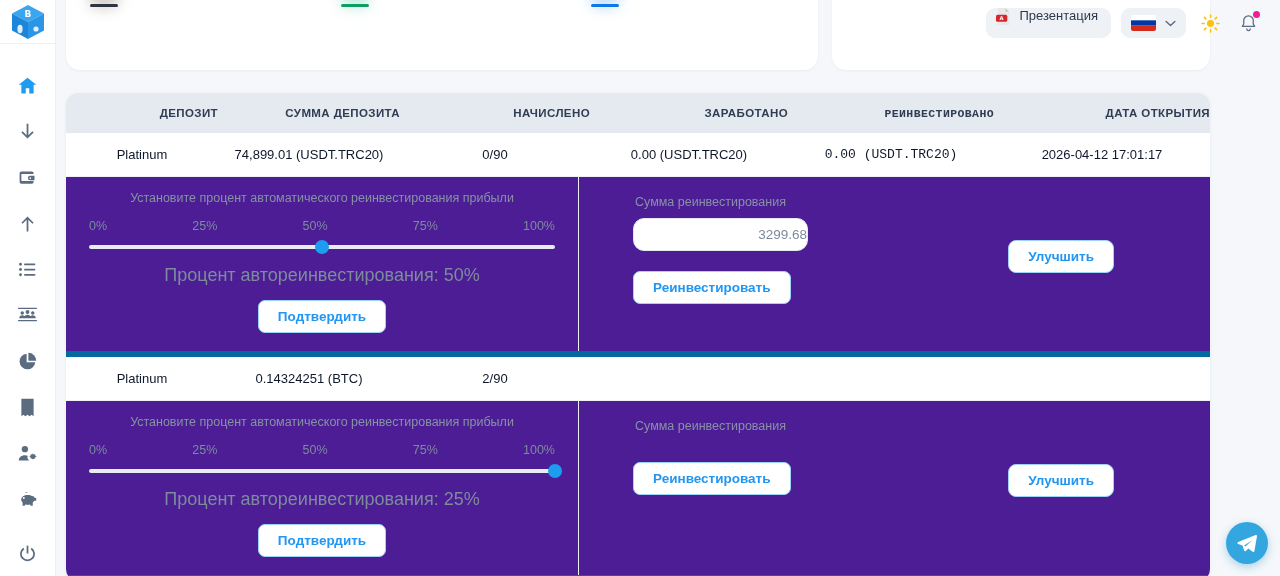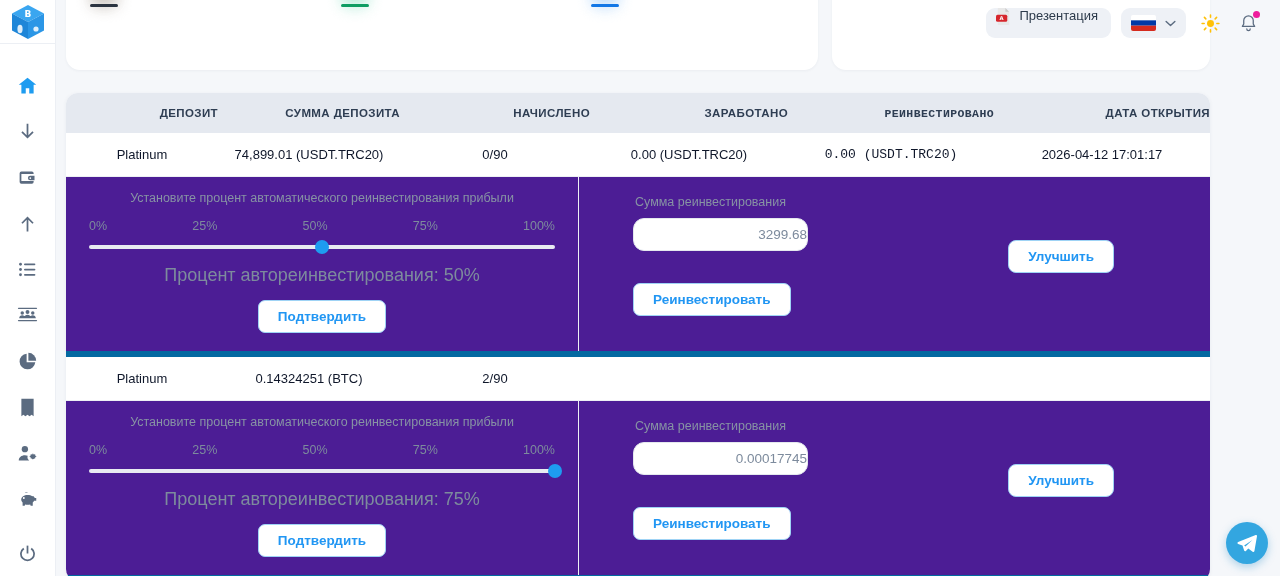--- a/index.html
+++ b/index.html
@@ -186,21 +186,21 @@
   }
   .reinv-col { display: flex; flex-direction: column; }
   .reinv-label { font-size: 12.5px; color: #8793a4; margin-bottom: 9px; padding-left: 2px; }
   .reinv-input {
     width: 175px; height: 33px;
     border: 1px solid #e4e8ee; border-radius: 11px;
     background: #fff; color: #7d8b9d;
     font-size: 13.5px; text-align: right;
     font-family: "Liberation Sans", sans-serif;
   }
-  .reinv-btn { margin-top: 32px; align-self: flex-start; text-align: right; }
+  .reinv-btn { margin-top: 20px; align-self: flex-start; text-align: right; }
   .upgrade-btn {
     position: absolute; right: 96px; border-radius: 8px;
   }
 
   
   .fab {
     position: absolute; right: 12px; bottom: 12px;
     width: 42px; height: 42px; border-radius: 50%;
     background: #33a6e0;
     display: flex; align-items: center; justify-content: center;
@@ -434,28 +434,27 @@
               <span class="tick">0%</span>
               <span class="tick">25%</span>
               <span class="tick">50%</span>
               <span class="tick">75%</span>
               <span class="tick">100%</span>
             </div>
             <div class="slider-wrap">
               <div class="slider-track"></div>
               <div class="slider-thumb" style="left: 100%;"></div>
             </div>
-            <div class="auto-value">Процент автореинвестирования: 75%</div>
+            <div class="auto-value">Процент автореинвестирования: 25%</div>
             <button class="btn-outline">Подтвердить</button>
           </div>
 
           <div class="panel-right">
             <div class="reinv-col">
               <div class="reinv-label">Сумма реинвестирования</div>
-              <input class="reinv-input" type="text" value="0.00017745" style="">
               <button class="btn-outline reinv-btn">Реинвестировать</button>
             </div>
             <button class="btn-outline upgrade-btn" style="top:63px;margin-top:0">Улучшить</button>
           </div>
         </div>
 
       </div>
     </div>
 
     <div class="fab">

